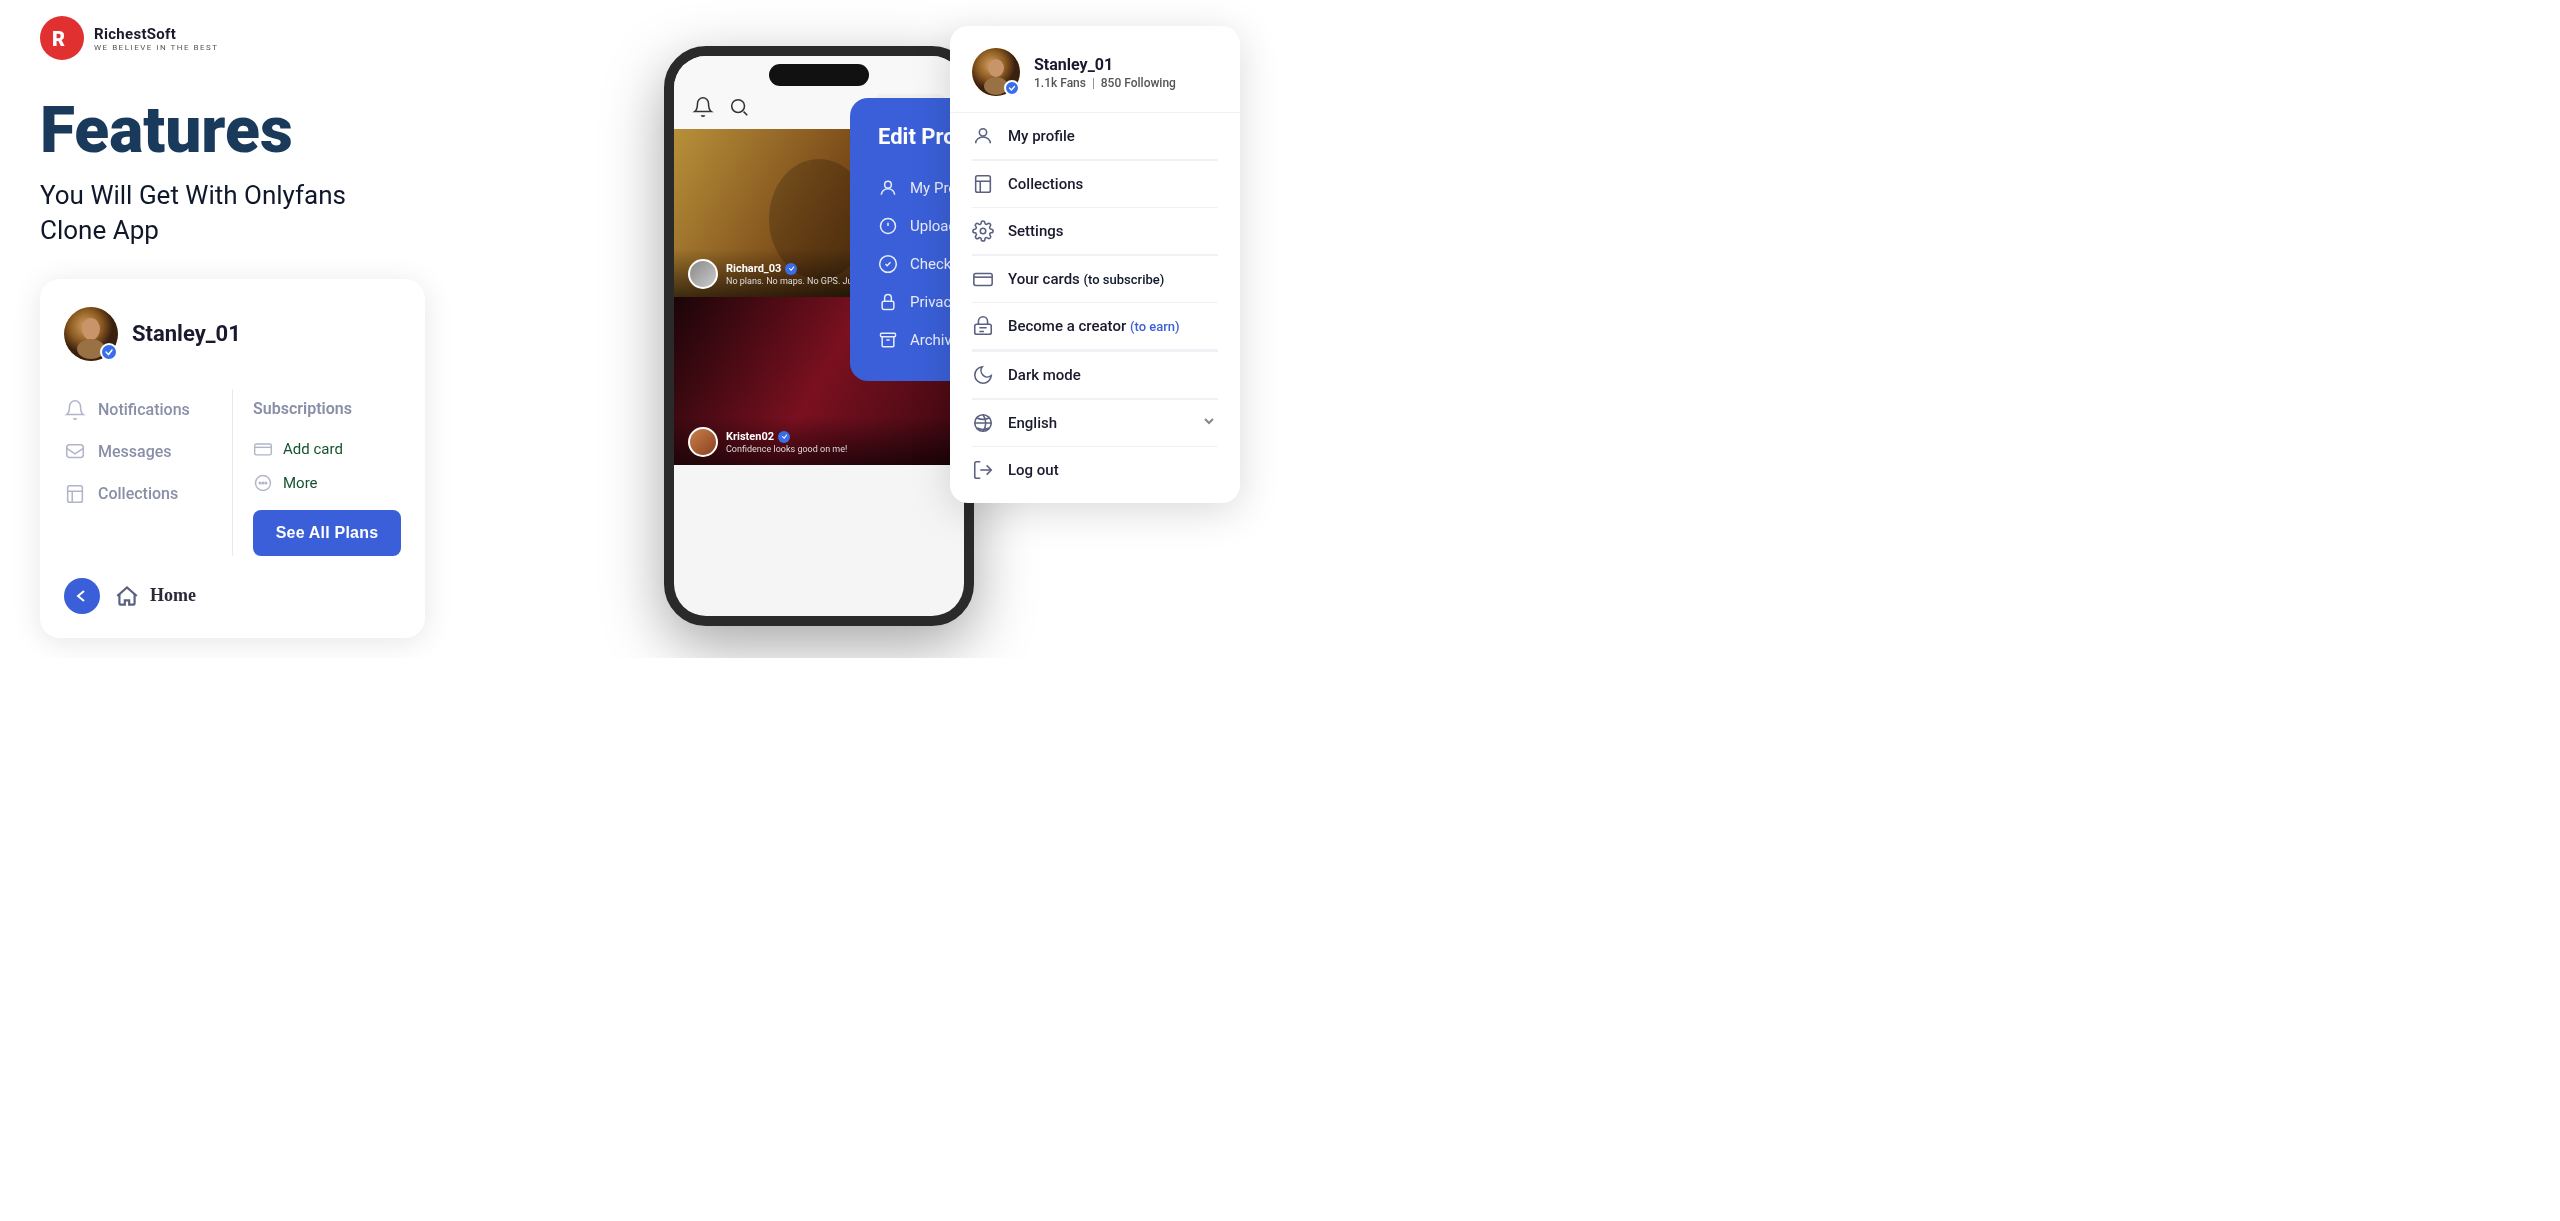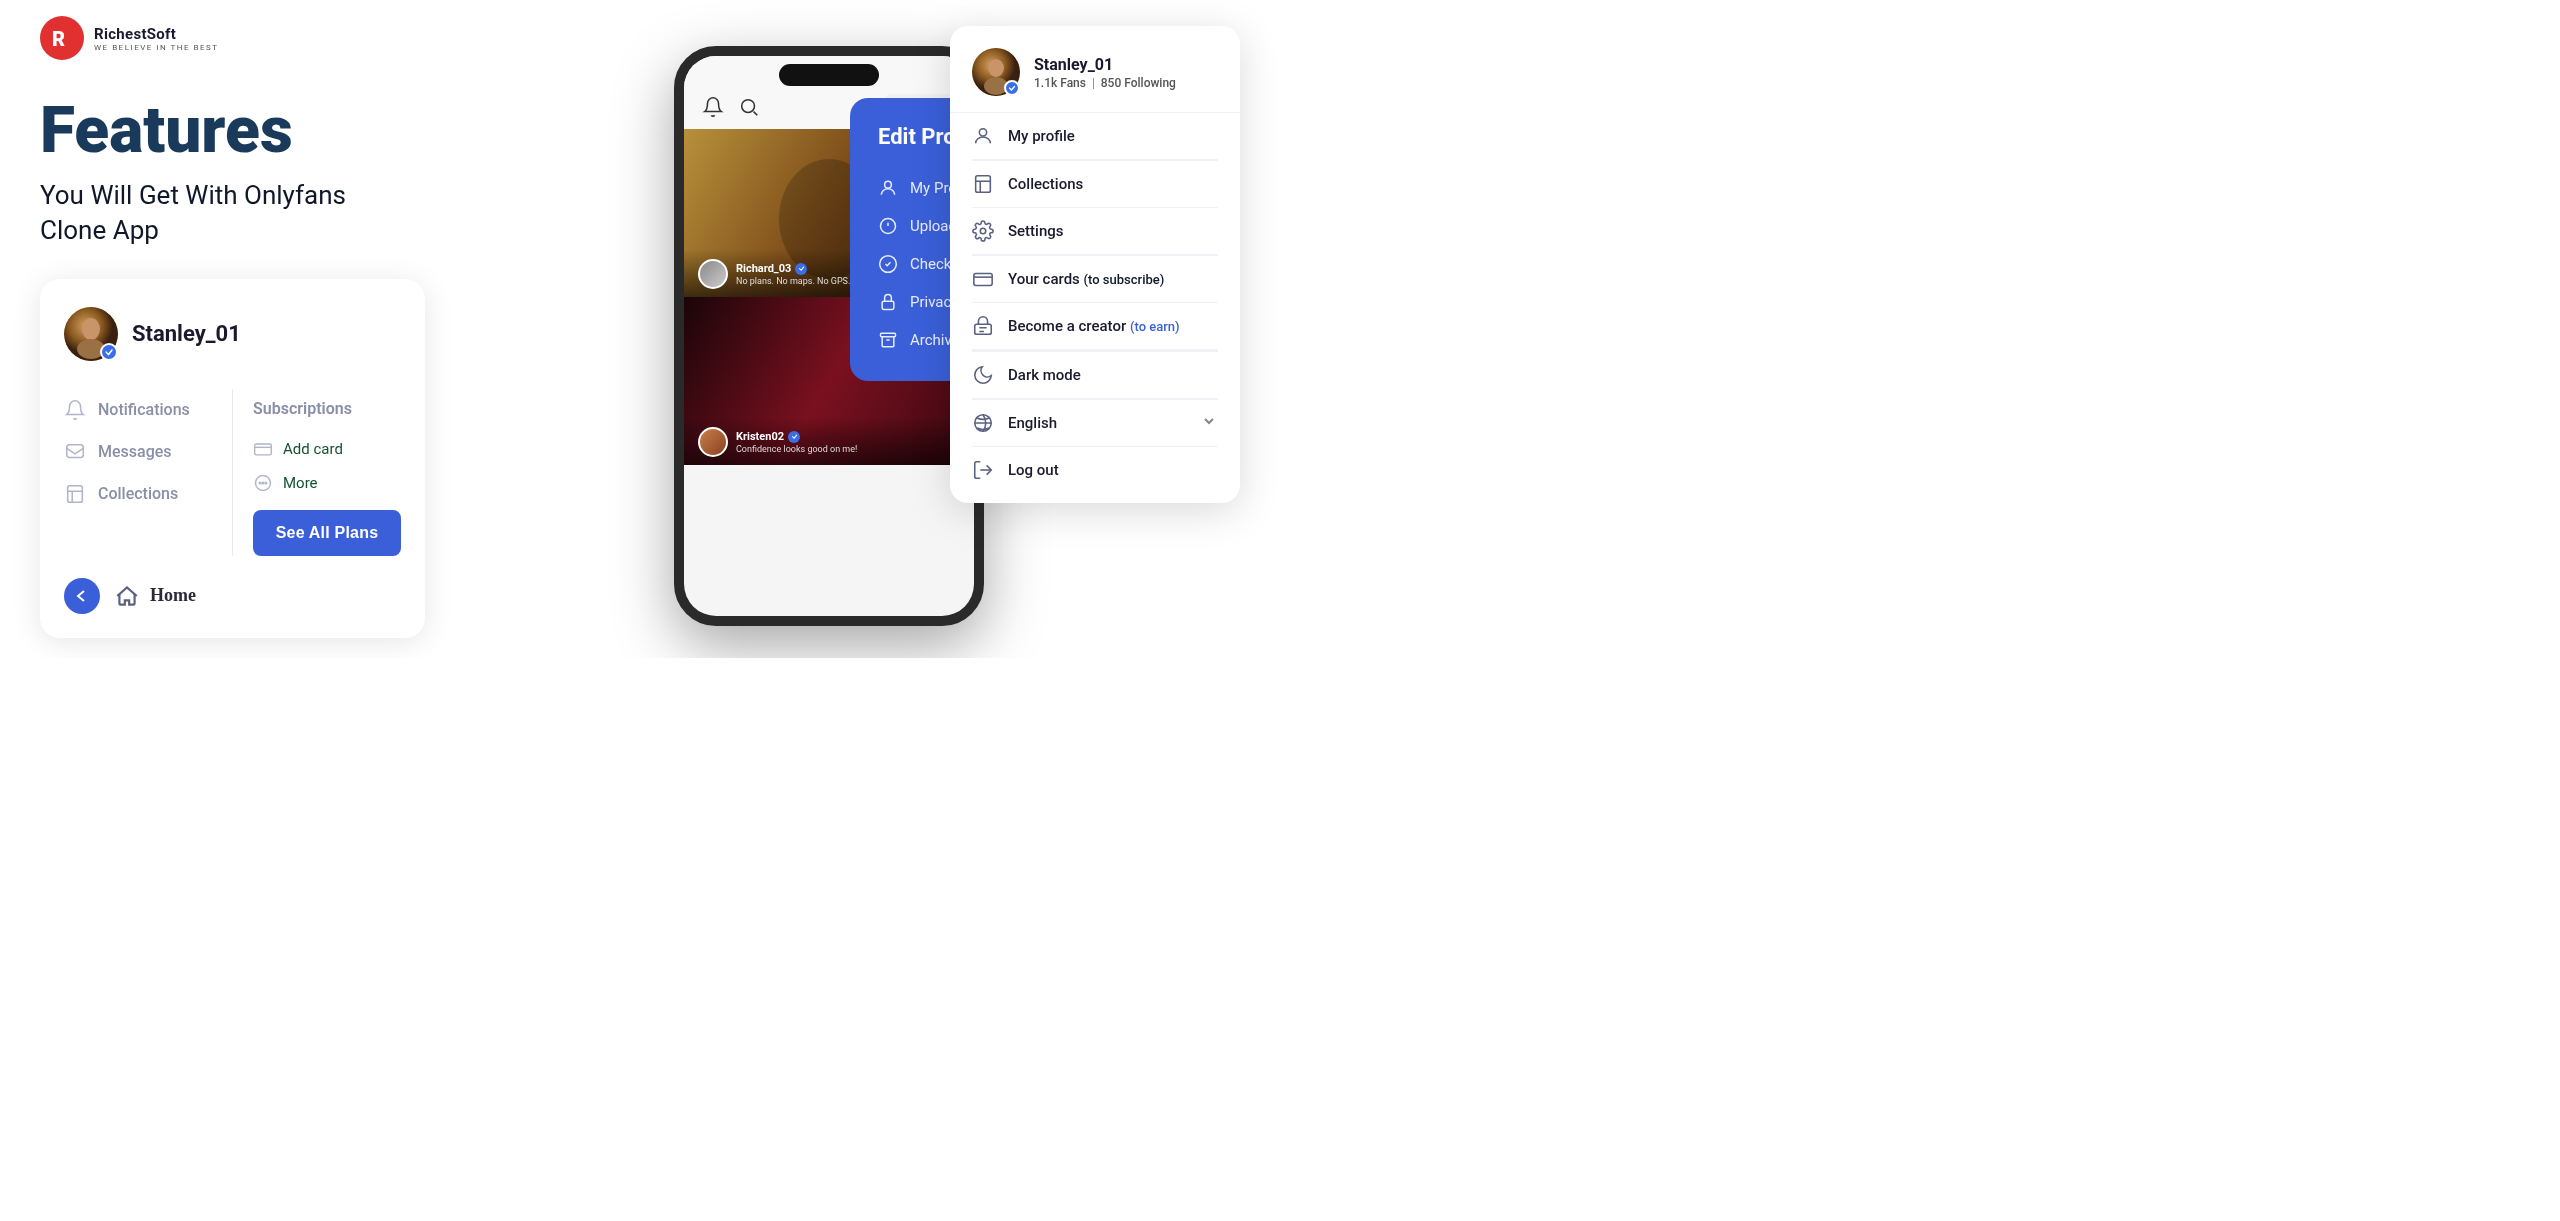--- a/index.html
+++ b/index.html
@@ -531,21 +531,21 @@
       <div class="edit-menu-item">
         <svg viewBox="0 0 24 24" fill="none" stroke="#e8ecfa" stroke-width="1.8">
             <rect x="3" y="4" width="18" height="4" rx="1"></rect>
             <path d="M5 8v11a1 1 0 001 1h12a1 1 0 001-1V8"></path>
             <path d="M10 12h4"></path>
           </svg>
         <span>Archives</span>
       </div>
     </div>
 
-    <div style="position:absolute; left: 214px; top: -30px;">
+    <div style="position:absolute; left: 204px; top: -30px;">
       <div class="phone-frame">
         <div class="phone-notch"></div>
         <div class="phone-screen">
 
           <div class="phone-topbar">
             <div class="phone-topbar-icons">
               <svg viewBox="0 0 24 24" fill="none" stroke="currentColor" stroke-width="1.7">
                   <path d="M18 8A6 6 0 006 8c0 7-3 9-3 9h18s-3-2-3-9"></path>
                   <path d="M13.73 21a2 2 0 01-3.46 0"></path>
                 </svg>

